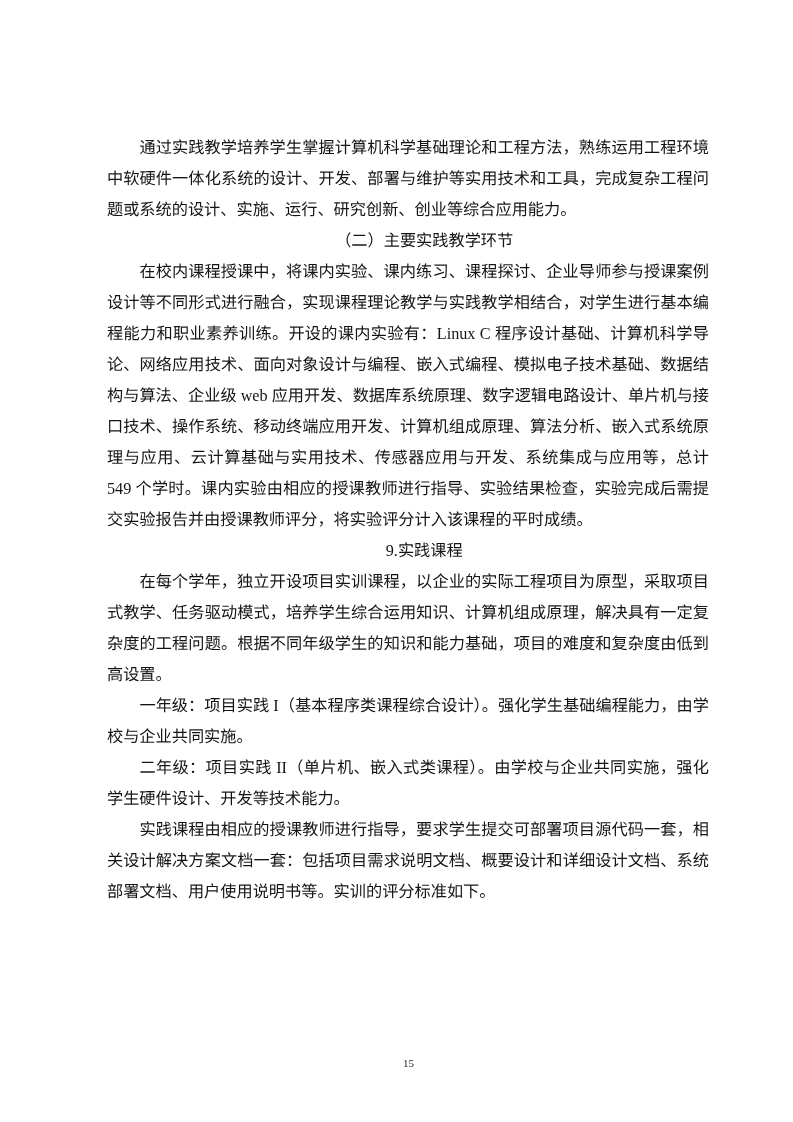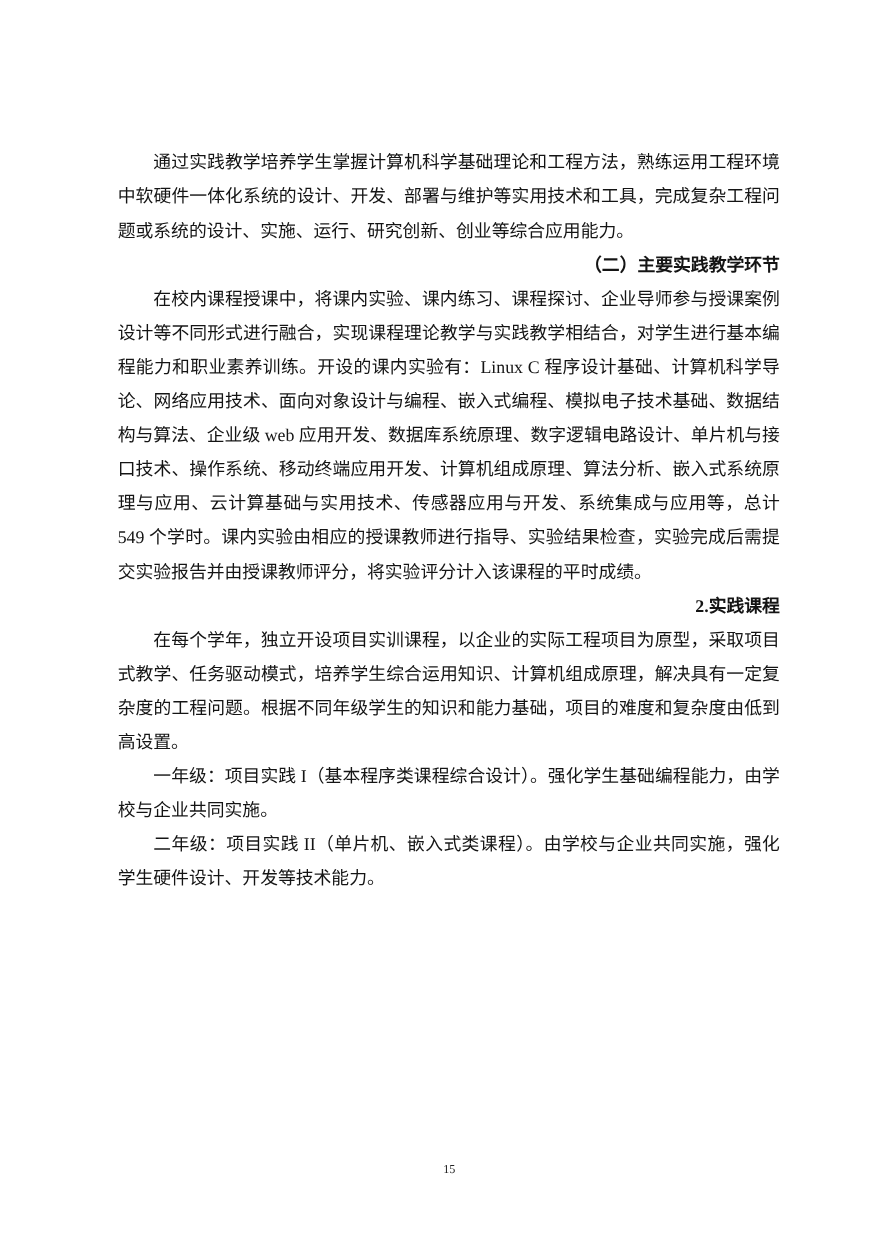--- a/index.html
+++ b/index.html
@@ -21,41 +21,42 @@
     width: 602px;
     font-size: 16.2px;
     line-height: 31px;
     text-align: justify;
   }
   .content p {
     text-indent: 2em;
     margin: 0;
   }
   .content p.heading {
-    font-weight: bold;
-    text-align: right;
+    font-weight: normal;
+    text-align: center;
   }
   .page-number {
     position: absolute;
     left: 0;
     top: 1041px;
     width: 100%;
     text-align: center;
     font-size: 11px;
     line-height: 20px;
     color: #222222;
   }
 </style>
 </head>
 <body>
 
 <div class="page">
   <div class="content">
     <p class="body">通过实践教学培养学生掌握计算机科学基础理论和工程方法，熟练运用工程环境中软硬件一体化系统的设计、开发、部署与维护等实用技术和工具，完成复杂工程问题或系统的设计、实施、运行、研究创新、创业等综合应用能力。</p>
     <p class="heading">（二）主要实践教学环节</p>
     <p class="body">在校内课程授课中，将课内实验、课内练习、课程探讨、企业导师参与授课案例设计等不同形式进行融合，实现课程理论教学与实践教学相结合，对学生进行基本编程能力和职业素养训练。开设的课内实验有：Linux C 程序设计基础、计算机科学导论、网络应用技术、面向对象设计与编程、嵌入式编程、模拟电子技术基础、数据结构与算法、企业级 web 应用开发、数据库系统原理、数字逻辑电路设计、单片机与接口技术、操作系统、移动终端应用开发、计算机组成原理、算法分析、嵌入式系统原理与应用、云计算基础与实用技术、传感器应用与开发、系统集成与应用等，总计 549 个学时。课内实验由相应的授课教师进行指导、实验结果检查，实验完成后需提交实验报告并由授课教师评分，将实验评分计入该课程的平时成绩。</p>
-    <p class="heading">2.实践课程</p>
+    <p class="heading">9.实践课程</p>
     <p class="body">在每个学年，独立开设项目实训课程，以企业的实际工程项目为原型，采取项目式教学、任务驱动模式，培养学生综合运用知识、计算机组成原理，解决具有一定复杂度的工程问题。根据不同年级学生的知识和能力基础，项目的难度和复杂度由低到高设置。</p>
     <p class="body">一年级：项目实践 I（基本程序类课程综合设计）。强化学生基础编程能力，由学校与企业共同实施。</p>
     <p class="body">二年级：项目实践 II（单片机、嵌入式类课程）。由学校与企业共同实施，强化学生硬件设计、开发等技术能力。</p>
+    <p class="body">实践课程由相应的授课教师进行指导，要求学生提交可部署项目源代码一套，相关设计解决方案文档一套：包括项目需求说明文档、概要设计和详细设计文档、系统部署文档、用户使用说明书等。实训的评分标准如下。</p>
   </div>
   <div class="page-number">15</div>
 </div>
 
 </body></html>

